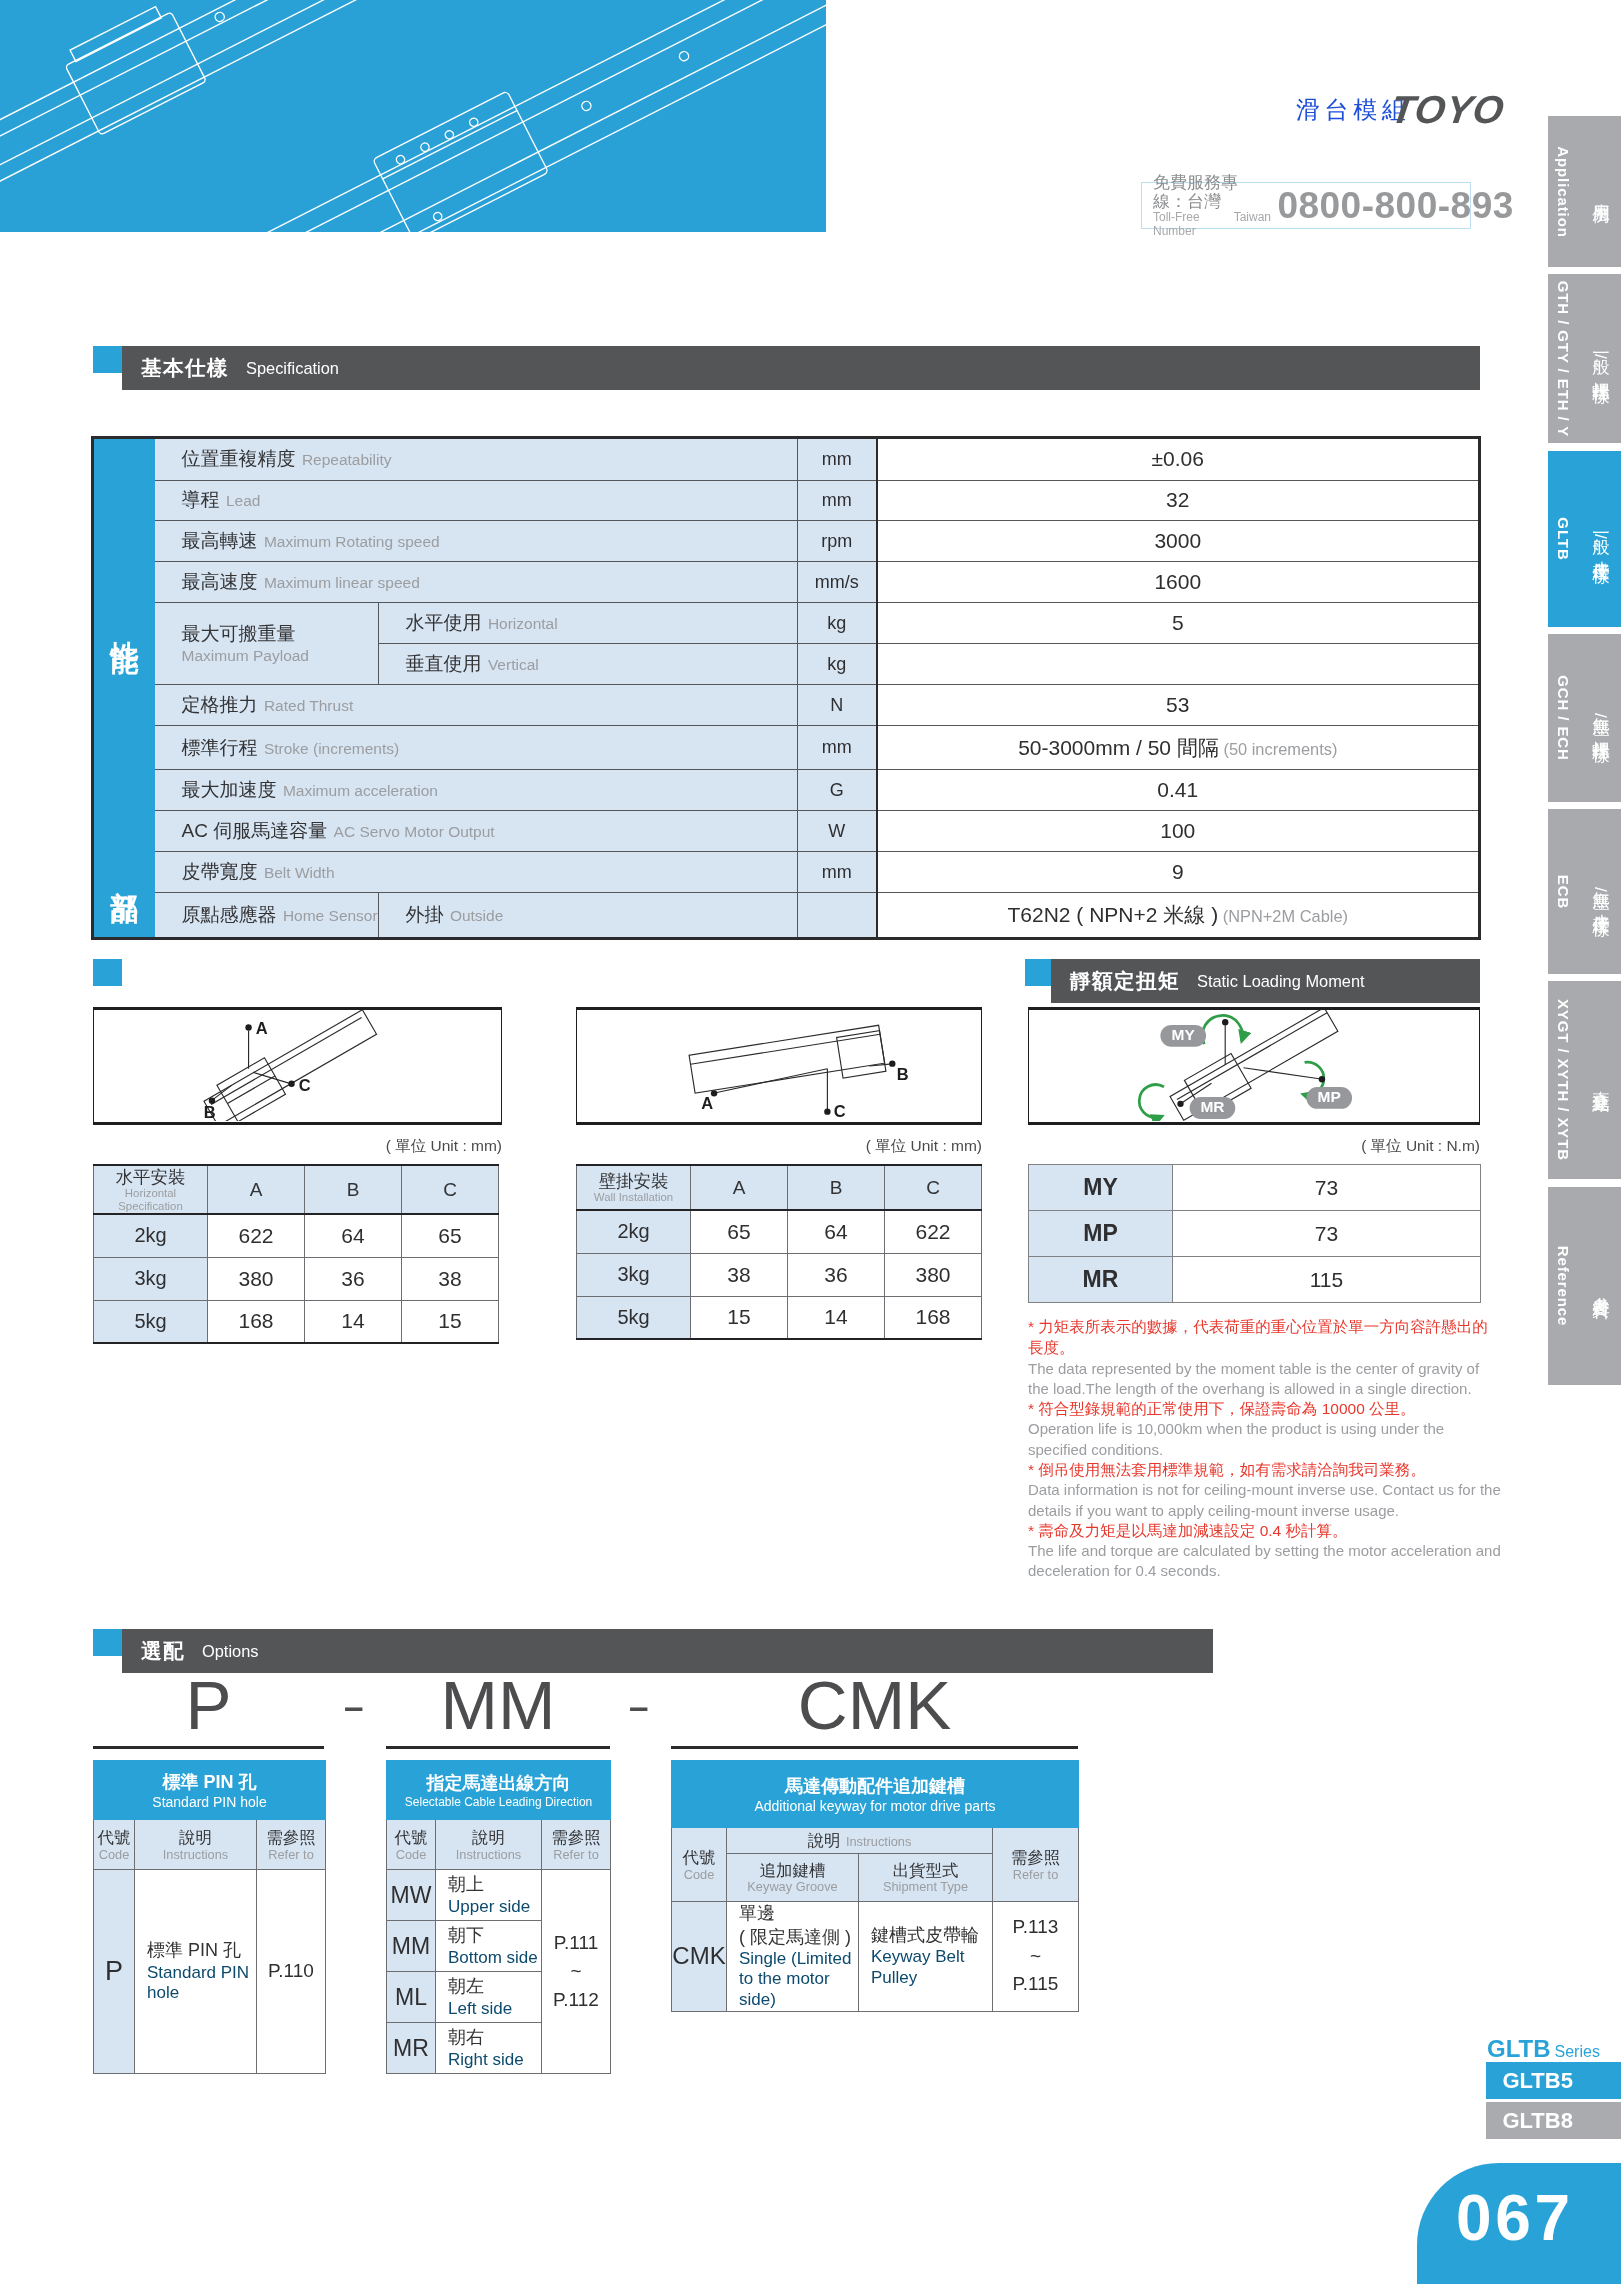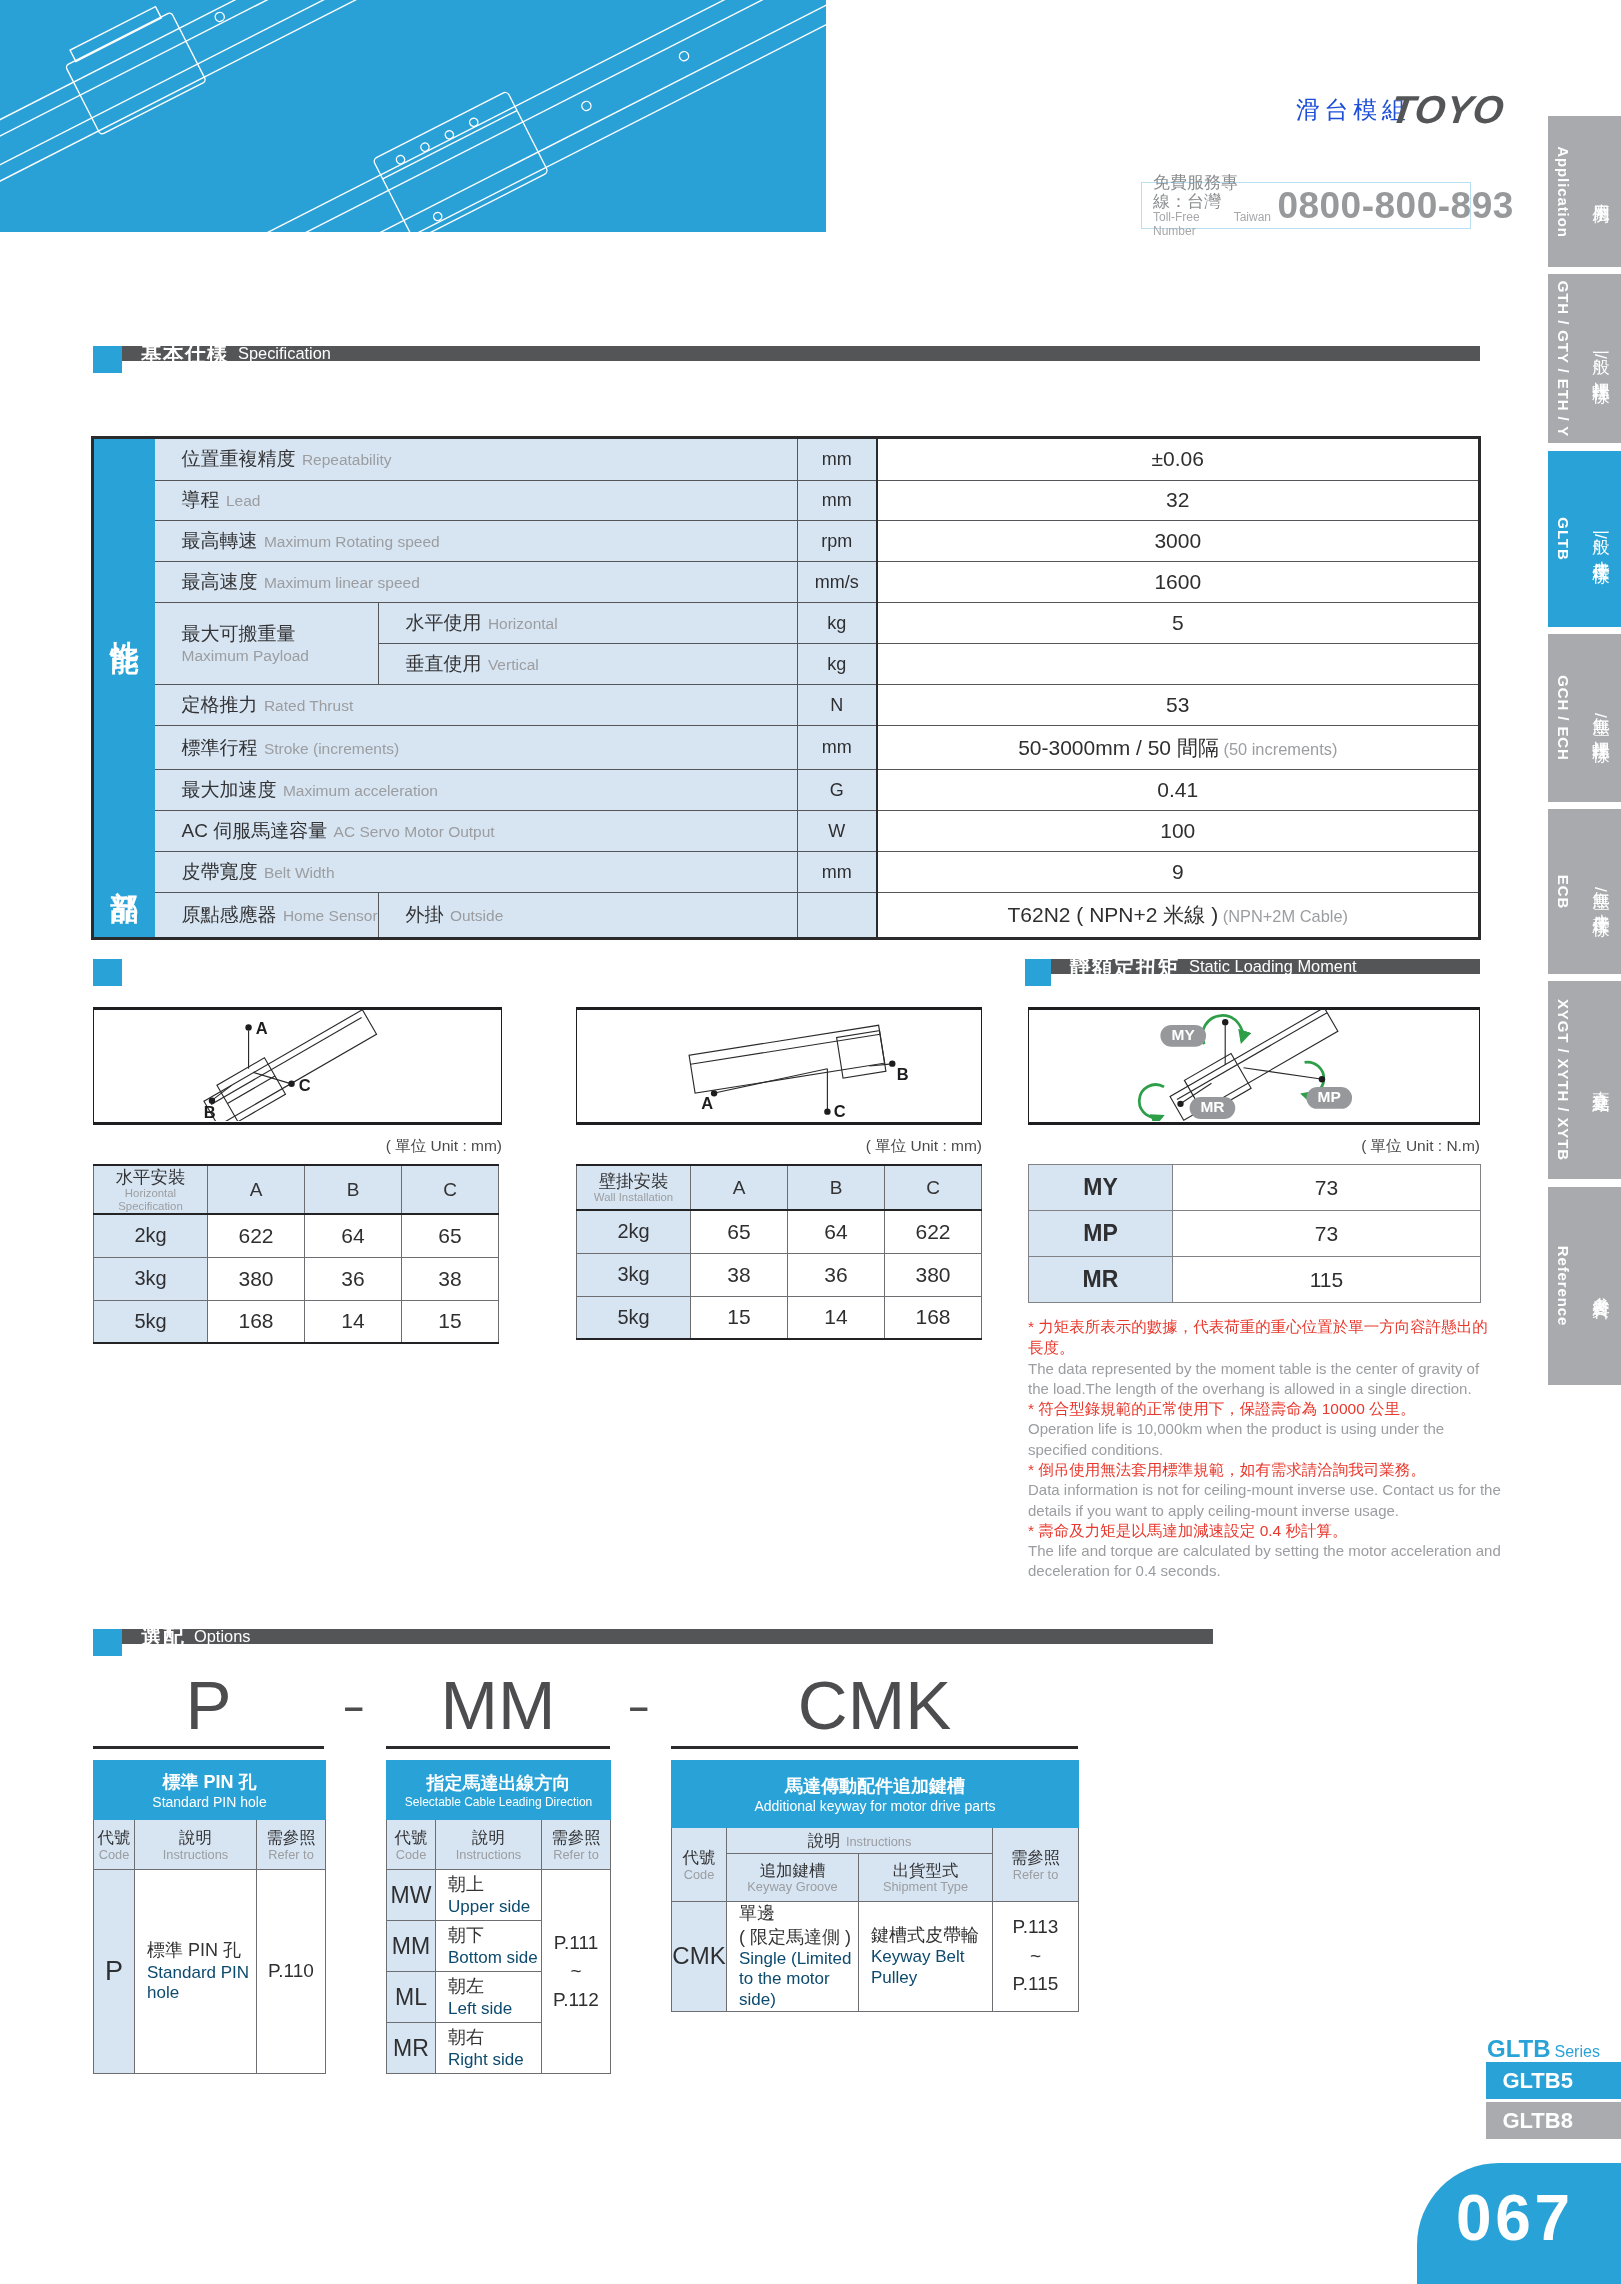--- a/index.html
+++ b/index.html
@@ -24,21 +24,21 @@
   
   .tab{left:1548px;width:74px;background:#A8AAAD;}
   .tab.active{background:#29A3D7;}
   .tab .t-zh{position:absolute;right:9px;top:50%;transform:translateY(-50%);
              writing-mode:vertical-rl;font-size:17.4px;color:#fff;letter-spacing:1.8px;white-space:nowrap;}
   .tab .t-en{position:absolute;left:7.3px;top:50%;transform:translateY(-50%);
              writing-mode:vertical-rl;font-size:15px;font-weight:bold;color:#fff;letter-spacing:0.9px;white-space:nowrap;}
 
   
   .sq{background:#29A3D7;width:29px;height:26.5px;}
-  .bar{background:#545557;height:15px;display:flex;align-items:center;padding-left:19px;box-sizing:border-box;}
+  .bar{background:#545557;height:44px;display:flex;align-items:center;padding-left:19px;box-sizing:border-box;gap:8px;}
   .bar .bt-zh{font-size:20.6px;font-weight:bold;color:#fff;letter-spacing:1.4px;}
   .bar .bt-en{font-size:16.4px;color:#fff;margin-left:9px;}
 
   
   .spec-wrap{left:91px;top:391px;width:1387px;height:504px;}
   table.spec{width:100%;height:100%;border-collapse:collapse;table-layout:fixed;
              border:3.2px solid #2B2B2D;margin-top:45px;}
   .spec td{border:1.4px solid #55565A;padding:0;vertical-align:middle;}
   .spec td.c-strip{background:#29A3D7;border:1.4px solid #29A3D7;}
   .strip-txt{writing-mode:vertical-rl;margin:0 auto;display:block;color:#fff;font-weight:bold;

